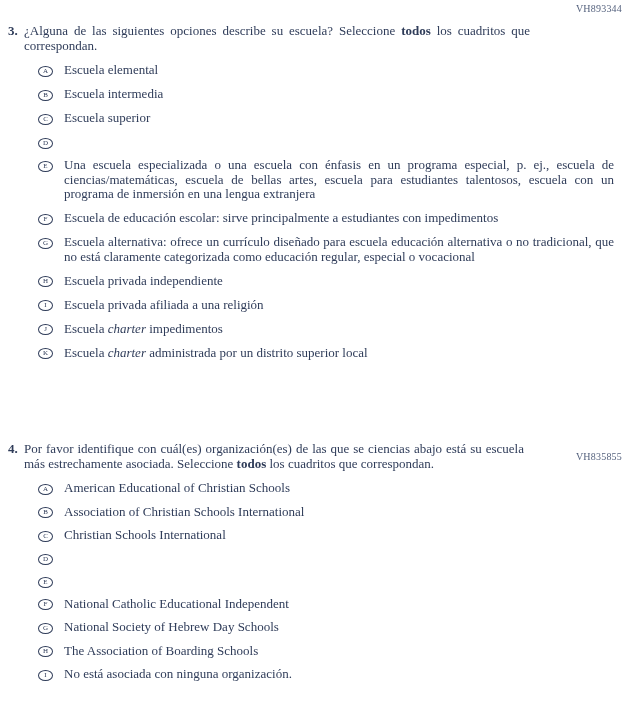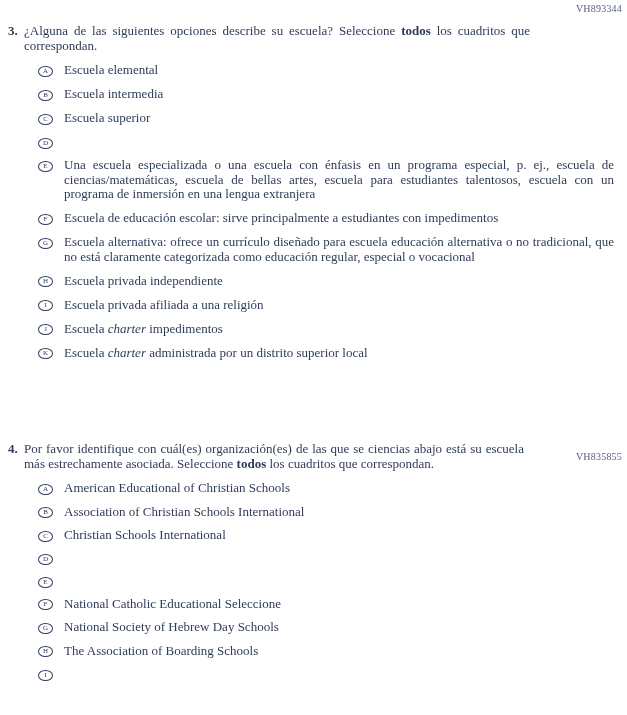--- a/index.html
+++ b/index.html
@@ -118,27 +118,28 @@
         <div class="opt-label"><span>Christian Schools International</span></div>
       </div>
       <div class="opt-row">
         <span class="bubble">D</span>
       </div>
       <div class="opt-row">
         <span class="bubble">E</span>
       </div>
       <div class="opt-row">
         <span class="bubble">F</span>
-        <div class="opt-label"><span>National Catholic Educational Seleccione</span></div>
+        <div class="opt-label"><span>National Catholic Educational Independent</span></div>
       </div>
       <div class="opt-row">
         <span class="bubble">G</span>
         <div class="opt-label"><span>National Society of Hebrew Day Schools</span></div>
       </div>
       <div class="opt-row">
         <span class="bubble">H</span>
         <div class="opt-label"><span>The Association of Boarding Schools</span></div>
       </div>
       <div class="opt-row">
         <span class="bubble">I</span>
+        <div class="opt-label"><span>No está asociada con ninguna organización.</span></div>
       </div>
     </div>
 </section>
 
 </body></html>

